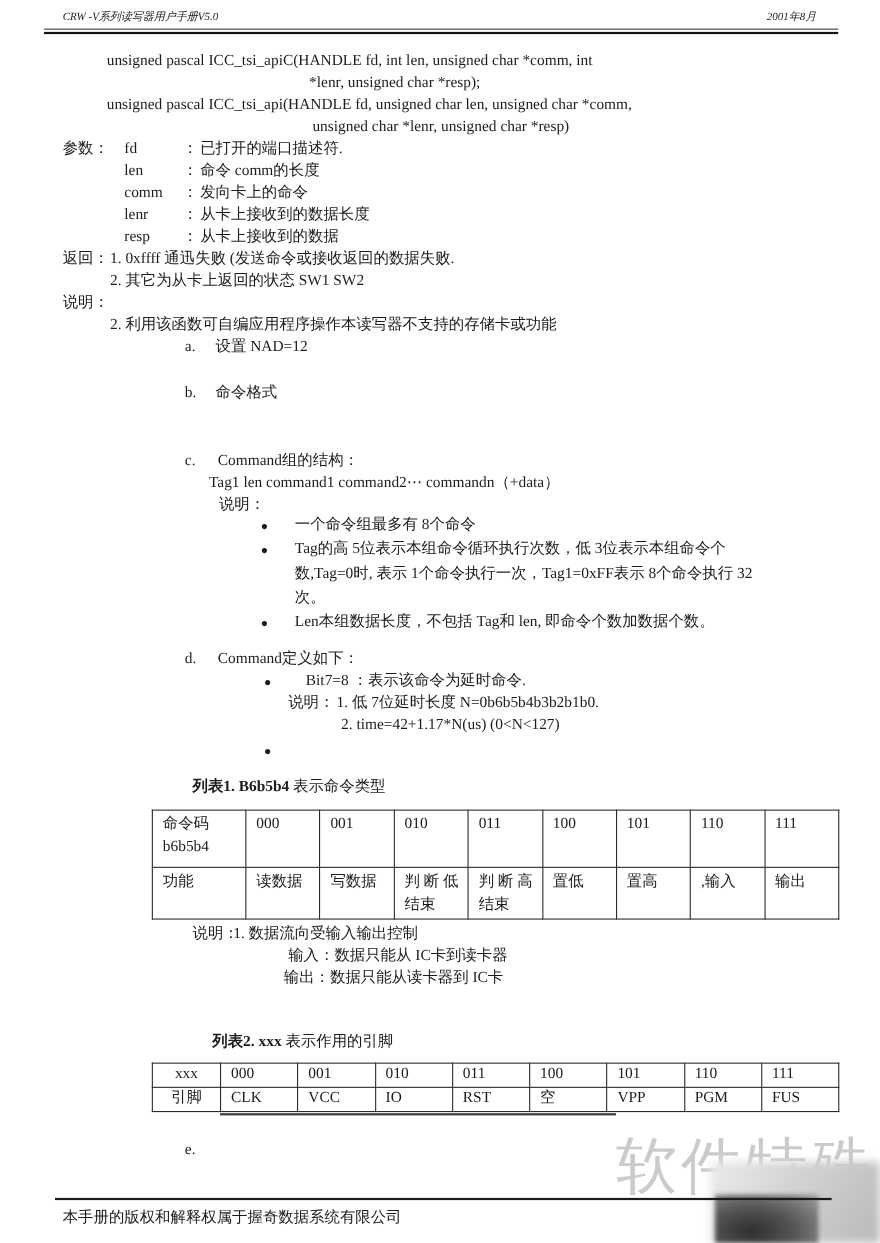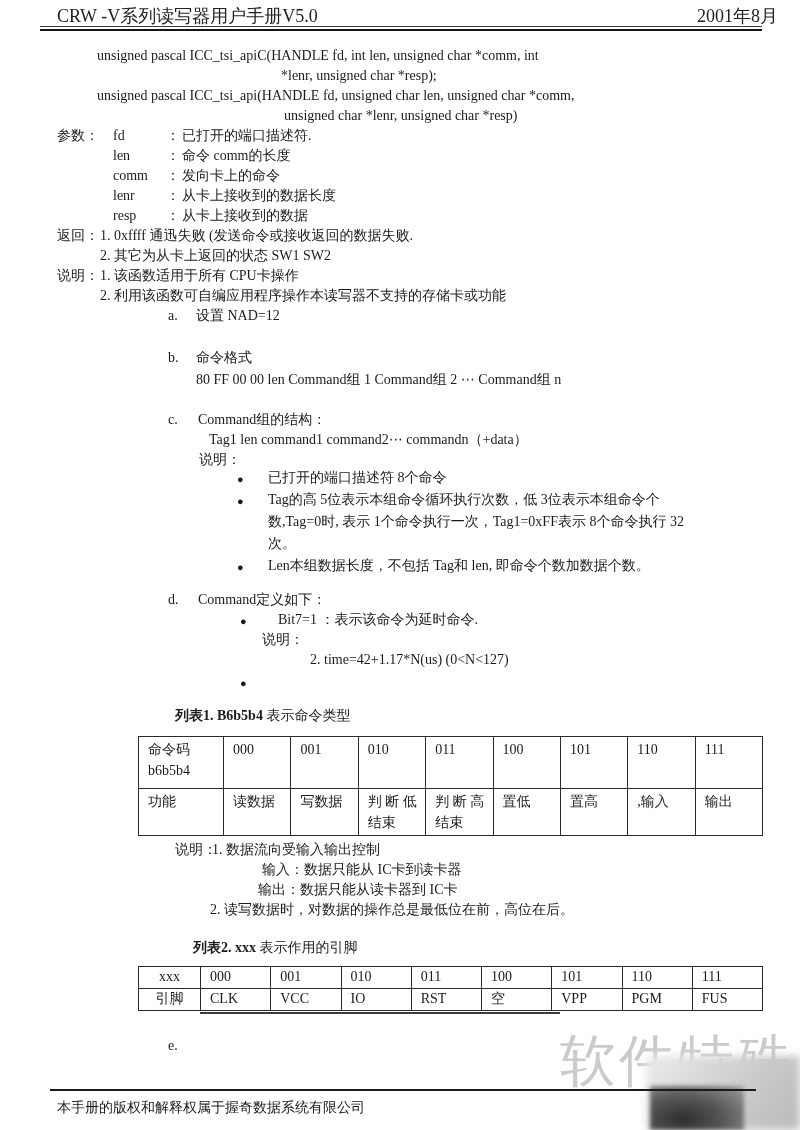--- a/index.html
+++ b/index.html
@@ -3,21 +3,21 @@
 <meta charset="utf-8">
 <style>
   html,body{margin:0;padding:0;background:#ffffff;}
   .page{
     position:relative;width:800px;height:1130px;background:#ffffff;overflow:hidden;
     font-family:"Liberation Serif","DejaVu Serif",serif;
     color:#1b1b1b;font-size:14px;line-height:20px;
   }
   .abs{position:absolute;white-space:nowrap;}
   .pre{white-space:pre-line;}
-  .hdr{font-size:18px;color:#222;}
+  .hdr{font-size:10px;color:#222;font-style:italic;}
   .rule-double{height:2px;border-top:1px solid #3a3a3a;border-bottom:2px solid #151515;}
   .rule-footer{height:0;border-top:2px solid #1a1a1a;}
   .pname{display:inline-block;width:53px;}
   .psep{display:inline-block;width:16px;}
   .bullet{font-size:11px;vertical-align:1px;}
   .doc-table{border-collapse:collapse;table-layout:fixed;width:625px;background:transparent;}
   .doc-table td{
     border:1px solid #2b2b2b;vertical-align:top;text-align:left;
     padding:2px 4px 2px 9px;font-size:14px;line-height:21px;overflow:hidden;
   }
@@ -69,52 +69,51 @@
   </div>
   <div class="abs" style="left:113px;top:206px">
     <span class="pname">resp</span><span class="psep">：</span><span>从卡上接收到的数据</span>
   </div>
 
   <div class="abs" style="left:57px;top:226px">返回：</div>
   <div class="abs" style="left:100px;top:226px">1. 0xffff 通迅失败 (发送命令或接收返回的数据失败.</div>
   <div class="abs" style="left:100px;top:246px">2. 其它为从卡上返回的状态 SW1 SW2</div>
 
   <div class="abs" style="left:57px;top:266px">说明：</div>
-  <div class="abs" style="left:100px;top:266px">1. 该函数适用于所有 CPU卡操作</div>
   <div class="abs" style="left:100px;top:286px">2. 利用该函数可自编应用程序操作本读写器不支持的存储卡或功能</div>
 
   <div class="abs" style="left:168px;top:306px">a.</div>
   <div class="abs" style="left:196px;top:306px">设置 NAD=12</div>
 
   <div class="abs" style="left:168px;top:348px">b.</div>
   <div class="abs" style="left:196px;top:348px">命令格式</div>
-  <div class="abs" style="left:196px;top:370px">80 FF 00 00 len Command组 1 Command组 2 ⋯ Command组 n</div>
 
   <div class="abs" style="left:168px;top:410px">c.</div>
   <div class="abs" style="left:198px;top:410px">Command组的结构：</div>
-  <div class="abs" style="left:209px;top:430px">Tag1 len command1 command2⋯ commandn（+data）</div>
+  <div class="abs" style="left:190px;top:430px">Tag1 len command1 command2⋯ commandn（+data）</div>
   <div class="abs" style="left:199px;top:450px">说明：</div>
 
   <div class="abs bullet" style="left:237px;top:469px">●</div>
-  <div class="abs" style="left:268px;top:468px">已打开的端口描述符 8个命令</div>
+  <div class="abs" style="left:268px;top:468px">一个命令组最多有 8个命令</div>
 
   <div class="abs bullet" style="left:237px;top:491px">●</div>
   <div class="abs" style="left:268px;top:490px">Tag的高 5位表示本组命令循环执行次数，低 3位表示本组命令个</div>
   <div class="abs" style="left:268px;top:512px">数,Tag=0时, 表示 1个命令执行一次，Tag1=0xFF表示 8个命令执行 32</div>
   <div class="abs" style="left:268px;top:534px">次。</div>
 
   <div class="abs bullet" style="left:237px;top:557px">●</div>
   <div class="abs" style="left:268px;top:556px">Len本组数据长度，不包括 Tag和 len, 即命令个数加数据个数。</div>
 
   <div class="abs" style="left:168px;top:590px">d.</div>
   <div class="abs" style="left:198px;top:590px">Command定义如下：</div>
 
   <div class="abs bullet" style="left:240px;top:611px">●</div>
-  <div class="abs" style="left:278px;top:610px">Bit7=1 ：表示该命令为延时命令.</div>
+  <div class="abs" style="left:278px;top:610px">Bit7=8 ：表示该命令为延时命令.</div>
   <div class="abs" style="left:262px;top:630px">说明：</div>
+  <div class="abs" style="left:306px;top:630px">1. 低 7位延时长度 N=0b6b5b4b3b2b1b0.</div>
   <div class="abs" style="left:310px;top:650px">2. time=42+1.17*N(us)  (0&lt;N&lt;127)</div>
 
   <div class="abs bullet" style="left:240px;top:673px">●</div>
 
   <div class="abs" style="left:175px;top:706px">
     <span class="bold">列表1. B6b5b4</span>
     <span>表示命令类型</span>
   </div>
 
   <table class="doc-table" style="position:absolute;left:138px;top:736px">
@@ -155,21 +154,20 @@
       <td>,输入</td>
       <td>输出</td>
     </tr>
   </tbody>
     </table>
 
   <div class="abs" style="left:175px;top:840px">说明：</div>
   <div class="abs" style="left:212px;top:840px">1. 数据流向受输入输出控制</div>
   <div class="abs" style="left:262px;top:860px">输入：数据只能从 IC卡到读卡器</div>
   <div class="abs" style="left:258px;top:880px">输出：数据只能从读卡器到 IC卡</div>
-  <div class="abs" style="left:210px;top:900px">2. 读写数据时，对数据的操作总是最低位在前，高位在后。</div>
 
   <div class="abs" style="left:193px;top:938px">
     <span class="bold">列表2.  xxx</span>
     <span>表示作用的引脚</span>
   </div>
 
   <table class="doc-table t2" style="position:absolute;left:138px;top:966px">
     <colgroup>
         <col style="width:62px">
         <col>

